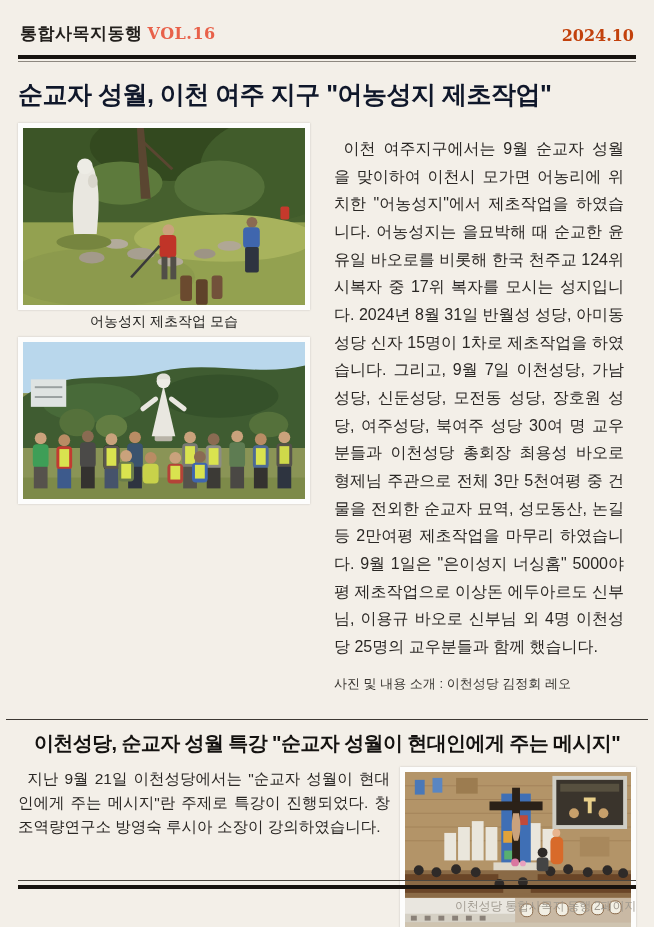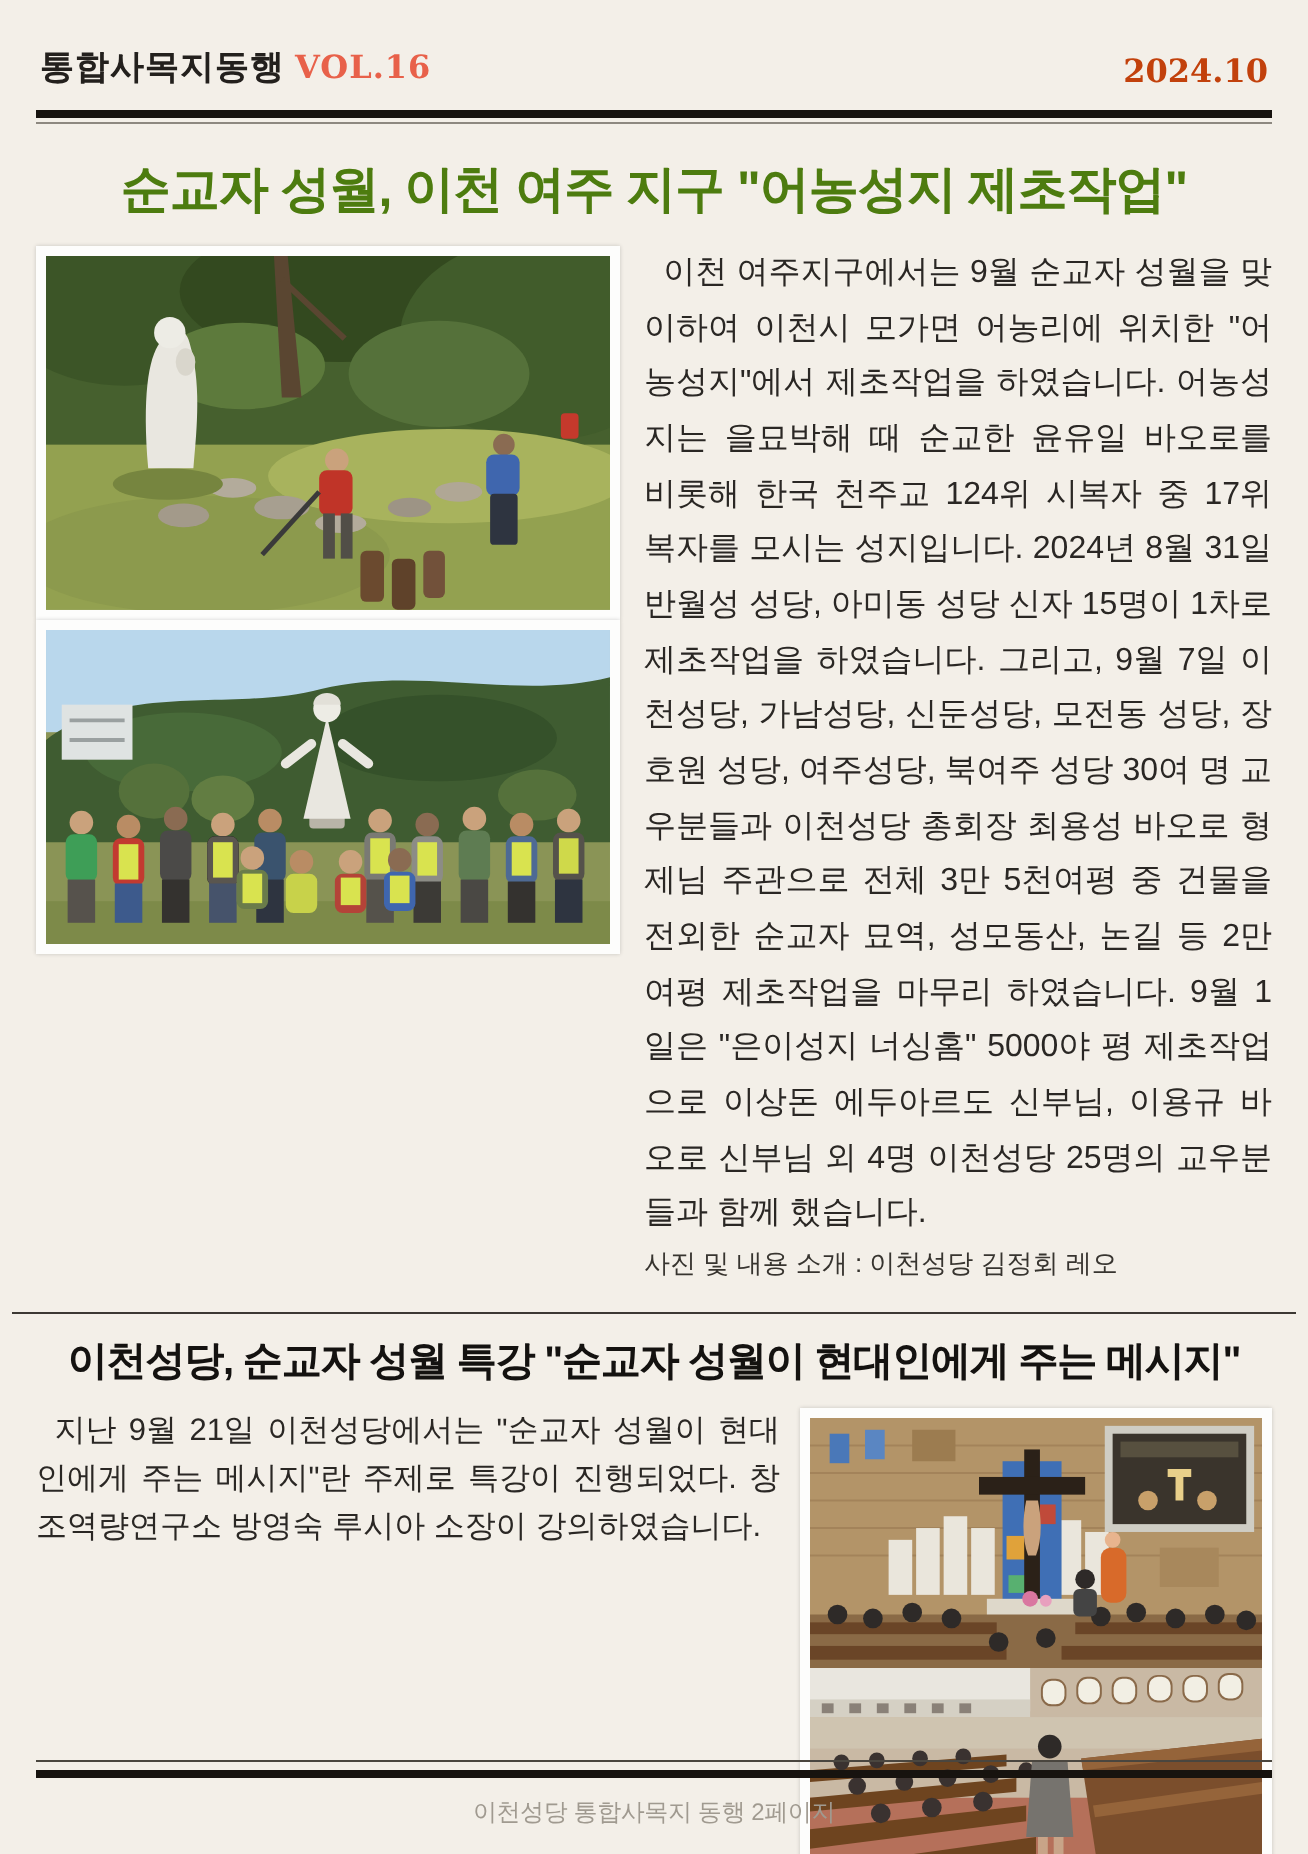--- a/index.html
+++ b/index.html
@@ -13,46 +13,46 @@
   .page{width:654px;height:927px;box-sizing:border-box;padding:18px 18px 0 18px;position:relative;border-radius:20px;}
 
   
   .masthead{display:flex;justify-content:space-between;align-items:flex-end;padding:4px 2px 0 2px;}
   .brand{font-size:17px;font-weight:bold;letter-spacing:.5px;color:#23201d;}
   .brand .vol{font-family:"DejaVu Serif","Liberation Serif",serif;font-weight:bold;color:#e8614a;font-size:16px;margin-left:5px;}
   .issue-date{font-family:"DejaVu Serif","Liberation Serif",serif;font-weight:bold;font-size:16px;color:#c2410c;}
   .rule-double{margin-top:10px;border-top:4px solid #17130f;border-bottom:1px solid #8d8880;height:2px;}
 
   
-  .a1-title{font-size:25px;font-weight:bold;text-align:center;margin:16px 0 12px 0;letter-spacing:-0.5px;color:#4d7c0f;white-space:nowrap;}
+  .a1-title{font-size:25px;font-weight:bold;text-align:left;margin:16px 0 12px 0;letter-spacing:-0.5px;color:#0f172a;white-space:nowrap;}
   .cols{display:flex;gap:12px;}
   .col-photos{width:292px;flex:0 0 292px;}
   .photo-frame{background:#fdfdfc;padding:5px;box-shadow:0 0 2px rgba(0,0,0,.18);}
   .photo-frame svg{display:block;width:100%;height:auto;}
   figure{margin:0;}
   figcaption{font-size:14px;text-align:center;margin:3px 0 6px 0;color:#21201e;}
   .col-text1{flex:1;font-size:16px;line-height:1.73;text-align:justify;word-break:break-all;color:#2a2724;}
-  .col-text1 p{margin:0;text-indent:.6em;}
+  .col-text1 p{margin:12px;text-indent:.6em;}
   .credit{font-size:13px;text-align:left;margin-top:14px;color:#37342f;text-indent:0 !important;}
 
   
   .thin-rule{border:none;border-top:1.5px solid #3c3833;margin:12px -12px 0 -12px;}
 
   
   .a2-title{font-size:20px;font-weight:bold;text-align:center;margin:10px 0 10px 0;letter-spacing:-0.6px;color:#141210;white-space:nowrap;}
   .cols2{display:flex;gap:10px;align-items:flex-start;}
   .col-text2{flex:1;font-size:15.5px;line-height:1.55;text-align:justify;word-break:break-all;color:#2a2724;}
   .col-text2 p{margin:0 0 4px 0;text-indent:.6em;}
   .col-church{width:236px;flex:0 0 236px;}
   .church-stack svg{display:block;width:100%;height:auto;}
 
   
   .page-footer{position:absolute;left:18px;right:18px;bottom:12px;}
   .rule-footer{border-top:1.5px solid #4a463f;border-bottom:4px solid #17130f;height:4px;}
-  .footer-text{font-size:12px;color:#a09a90;text-align:center;margin-top:9px;letter-spacing:-0.2px;}
+  .footer-text{font-size:12px;color:#a09a90;text-align:right;margin-top:9px;letter-spacing:-0.2px;}
 </style>
 </head>
 <body>
 
 <div class="page">
 
   <header class="masthead">
     <div class="brand">
       <span>통합사목지동행</span><span class="vol">VOL.16</span>
     </div>
@@ -98,20 +98,21 @@
               <line x1="139" y1="120" x2="110" y2="152" stroke="#3a3a3a" stroke-width="2.5"></line>
               <circle cx="233" cy="96" r="5.5" fill="#8a6b52"></circle>
               <rect x="224" y="101" width="17" height="21" rx="4" fill="#3f66ae"></rect>
               <rect x="226" y="121" width="14" height="26" rx="2" fill="#2e3440"></rect>
               <rect x="262" y="80" width="9" height="13" rx="2" fill="#c5392c"></rect>
               <rect x="160" y="150" width="12" height="26" rx="3" fill="#6b4a2f"></rect>
               <rect x="176" y="154" width="12" height="26" rx="3" fill="#5f422a"></rect>
               <rect x="192" y="150" width="11" height="24" rx="3" fill="#72513a"></rect>
             </svg>
           </div>
+          <figcaption>어농성지 제초작업 모습</figcaption>
         </figure>
 
         <figure>
           <div class="photo-frame">
 
             <svg viewBox="0 0 287 160" aria-hidden="true">
               <rect width="287" height="160" fill="#8a9456"></rect>
               <rect width="287" height="52" fill="#b9d7ec"></rect>
               <path d="M0 56 C40 26 95 42 140 30 C190 18 240 36 287 24 L287 108 L0 108 Z" fill="#3f5c31"></path>
               <ellipse cx="70" cy="62" rx="50" ry="20" fill="#486a39"></ellipse>

